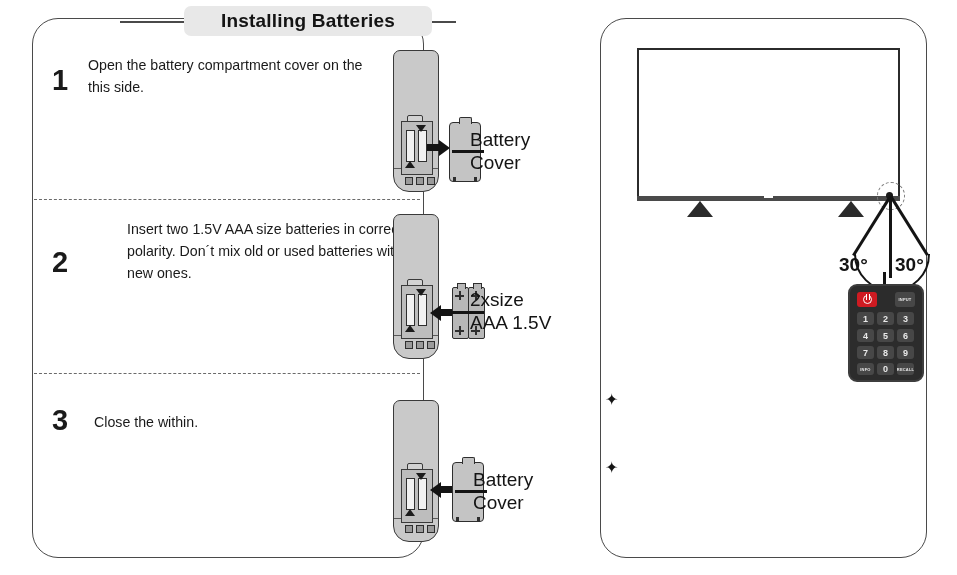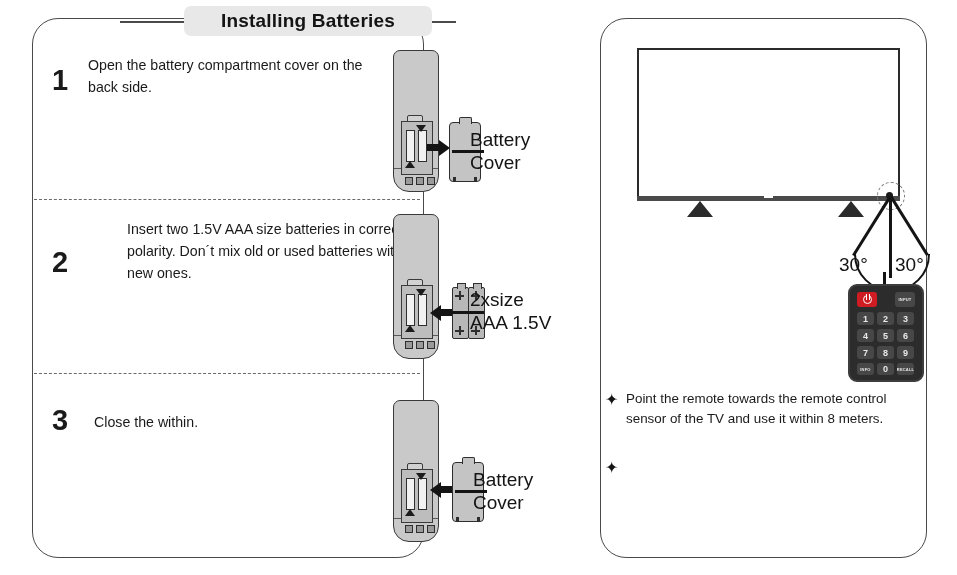--- a/index.html
+++ b/index.html
@@ -103,21 +103,21 @@
       background:#1a1a1a;border-radius:50%;}
 
   #angle-wrap{position:absolute;left:826px;top:196px;width:128px;height:90px;}
   .ang-line{position:absolute;background:#141414;transform-origin:top center;}
   #ang-center{left:63px;top:0;width:2.6px;height:82px;}
   #ang-left{left:63px;top:0;width:2.6px;height:70px;transform:rotate(32deg);}
   #ang-right{left:63px;top:0;width:2.6px;height:70px;transform:rotate(-32deg);}
   #ang-arc{position:absolute;left:28px;top:20px;width:72px;height:72px;
       border:2.4px solid #141414;border-radius:50%;
       clip-path:polygon(0 50%,100% 50%,100% 100%,0 100%);}
-  .ang-label{position:absolute;top:58px;font-size:19px;font-weight:normal;color:#141414;}
+  .ang-label{position:absolute;top:58px;font-size:19px;font-weight:bold;color:#141414;}
   #ang-label-l{left:13px;}
   #ang-label-r{left:69px;}
 
   
   #remote{position:absolute;left:848px;top:284px;width:72px;height:94px;
       background:#2c2c2c;border:2px solid #3d3d3d;border-radius:9px;}
   .key{position:absolute;background:#474747;border-radius:3px;
       display:flex;align-items:center;justify-content:center;
       color:#e9e9e9;font-size:9px;font-weight:bold;}
   .key.small{font-size:4px;letter-spacing:.2px;}
@@ -143,21 +143,21 @@
 <div class="title-rule" id="title-rule-l"></div>
 <div class="title-rule" id="title-rule-r"></div>
 <div id="title-box">
   <span>Installing Batteries</span>
 </div>
 
 <div class="divider" id="div-1"></div>
 <div class="divider" id="div-2"></div>
 
 <div class="step-num" id="step1-num">1</div>
-<div class="step-txt" id="step1-txt">Open the battery compartment cover on the back side.</div>
+<div class="step-txt" id="step1-txt">Open the battery compartment cover on the this side.</div>
 
 <div class="remote-back" style="left:393px;top:50px;height:140px;">
   <div class="rb-seam"></div>
   <div class="comp-tab" style="left:13px;top:64px;"></div>
   <div class="comp" style="top:70px;height:52px;">
     <div class="cell" style="left:4px;top:8px;height:30px;"></div>
     <div class="cell" style="left:16px;top:8px;height:30px;"></div>
     <div class="tri tri-dn" style="left:14px;top:3px;"></div>
     <div class="tri tri-up" style="left:3px;top:39px;"></div>
   </div>
@@ -291,17 +291,16 @@
   <div class="key" style="left:27px;top:60px;width:17px;height:13px;">8</div>
   <div class="key" style="left:47px;top:60px;width:17px;height:13px;">9</div>
 
   <div class="key small" style="left:7px;top:77px;width:17px;height:12px;">INFO</div>
   <div class="key" style="left:27px;top:77px;width:17px;height:12px;">0</div>
   <div class="key small" style="left:47px;top:77px;width:17px;height:12px;">RECALL</div>
 </div>
 
 <div class="note" id="note-1">
   <span class="bullet">✦</span>
-  <span>Point the remote towards the remote control sensor of the TV and use it within 8 meters.</span>
 </div>
 <div class="note" id="note-2">
   <span class="bullet">✦</span>
 </div>
 
 </body></html>

